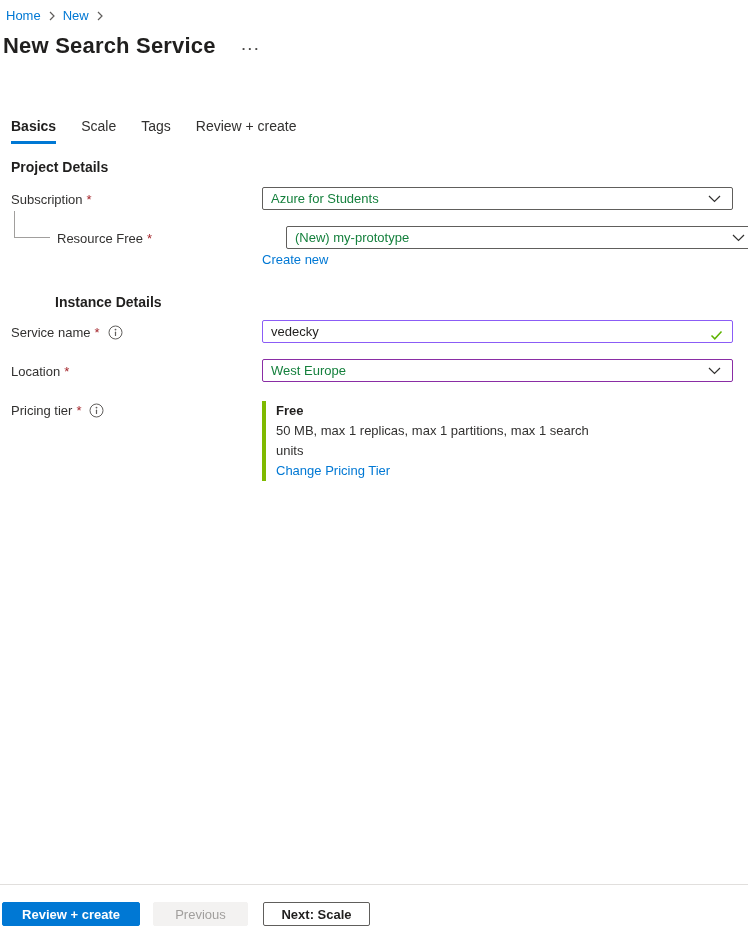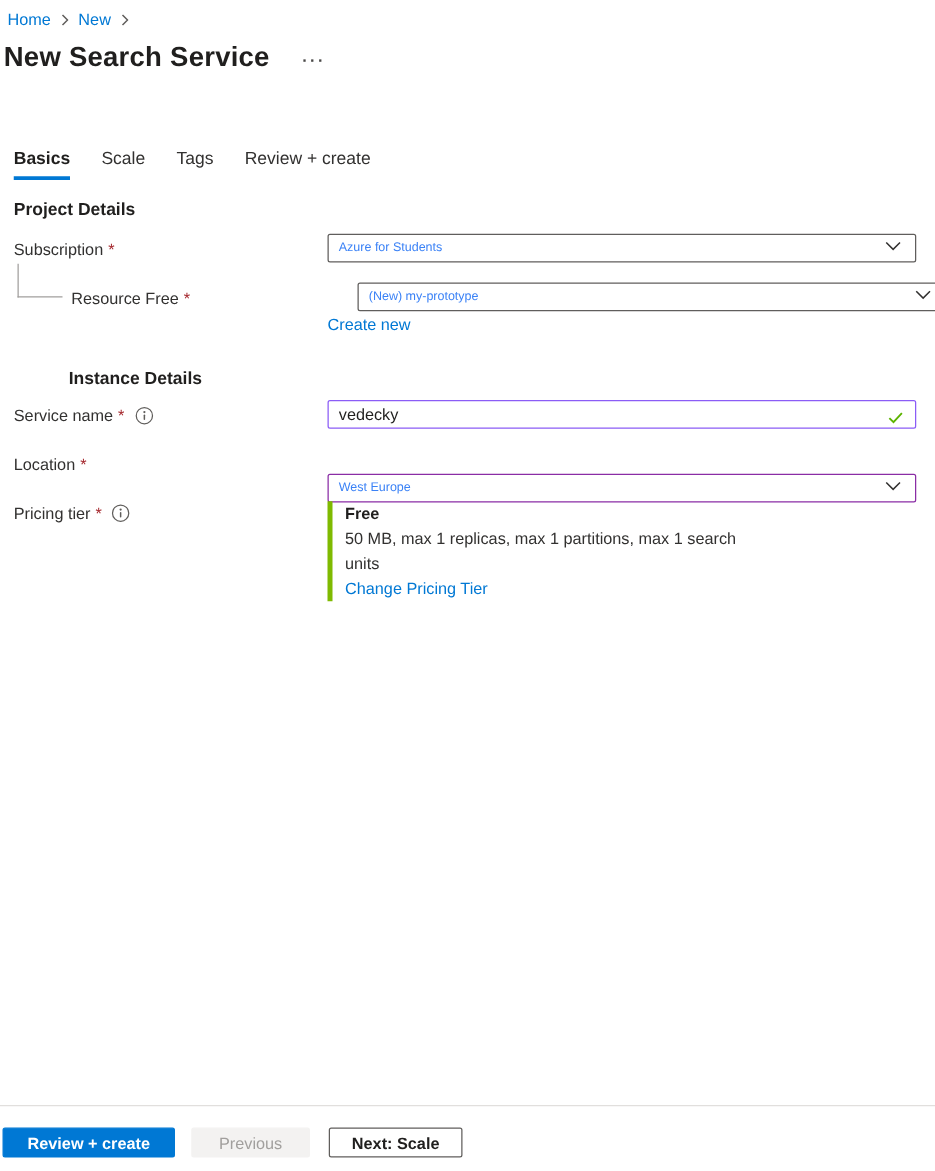--- a/index.html
+++ b/index.html
@@ -61,26 +61,26 @@
     width: 36px; height: 27px;
     border-left: 1px solid #a19f9d;
     border-bottom: 1px solid #a19f9d;
   }
 
   
   .field {
     position: absolute; left: 262px; width: 471px; height: 23px;
     border: 1px solid #605e5c; border-radius: 2px; background: #fff;
     display: flex; align-items: center; justify-content: space-between;
-    padding: 0 11px 0 8px; font-size: 10px; color: #3b82f6; cursor: pointer;
+    padding: 0 11px 0 8px; font-size: 13px; color: #15803d; cursor: pointer;
   }
   .field.purple { border-color: #8a2da5; }
   .fld-subscription { top: 187px; }
   .fld-resource-group { top: 226px; margin-left: 24px; }
-  .fld-location { top: 379px; }
+  .fld-location { top: 359px; }
 
   .text-input-wrap {
     position: absolute; left: 262px; top: 320px; width: 471px; height: 23px;
     border: 1px solid #8b5cf6; border-radius: 2px; background: #fff;
     display: flex; align-items: flex-end; padding: 0 30px 0 0;
   }
   .text-input-wrap input {
     border: none; outline: none; background: transparent;
     width: 100%; height: 100%; padding: 0 0 0 8px;
     font-family: inherit; font-size: 13px; color: #201f1e;

